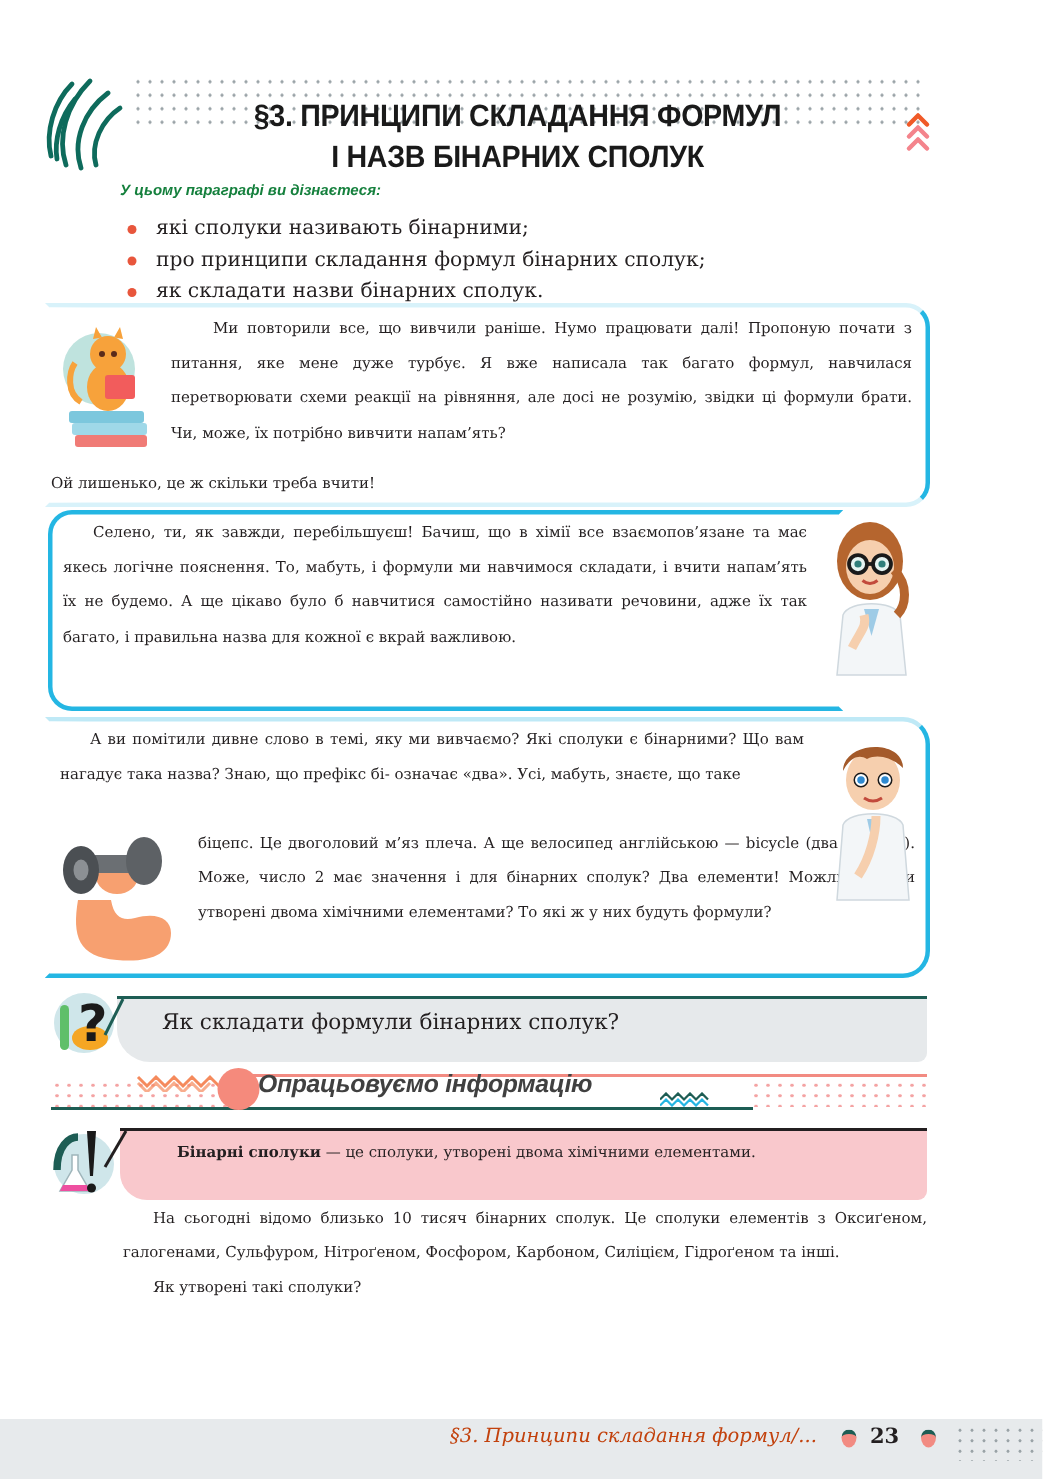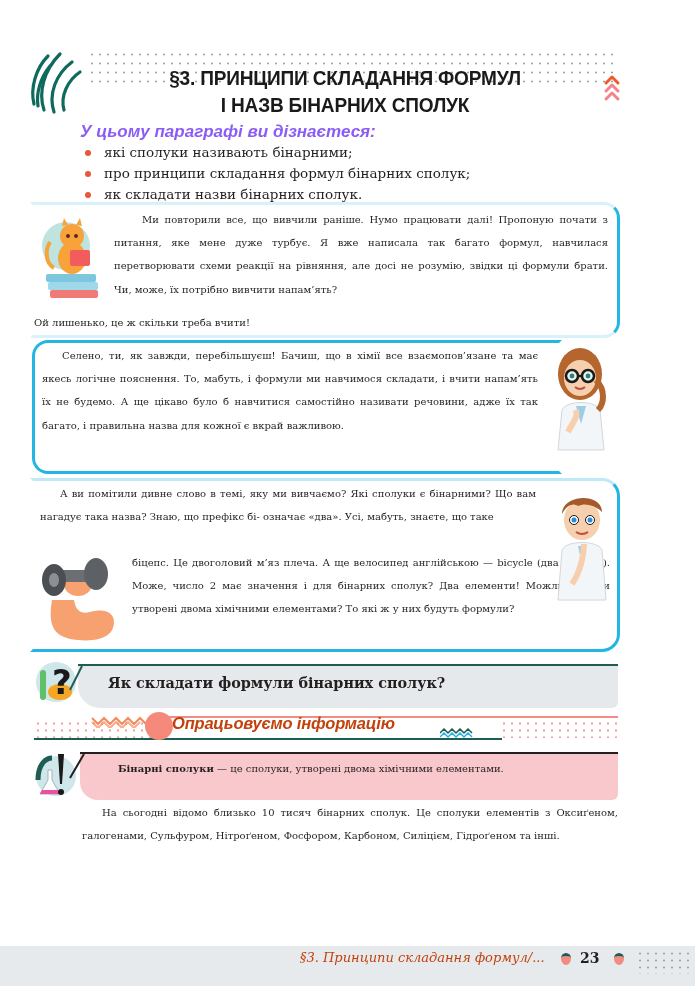--- a/index.html
+++ b/index.html
@@ -1,30 +1,30 @@
 <!DOCTYPE html>
 <html><head>
 <meta charset="utf-8">
 <style>
   html, body { margin: 0; padding: 0; background: #ffffff; }
   body { width: 695px; height: 986px; position: relative; overflow: hidden; font-family: "DejaVu Serif", "Liberation Serif", serif; color: #231f20; }
   .abs { position: absolute; }
   .dots { background-image: radial-gradient(circle, #9aa3a7 0.9px, transparent 1.2px); background-size: 8px 9px; }
   .dots-pink { background-image: radial-gradient(circle, #f4a3a3 1px, transparent 1.3px); background-size: 8px 7px; }
   .title { left: 130px; width: 430px; top: 64px; text-align: center; font-family: "Liberation Sans", "DejaVu Sans", sans-serif; font-weight: bold; font-size: 20.5px; line-height: 27px; letter-spacing: -0.2px; color: #1a1a1a; transform: scaleX(0.93); transform-origin: center top; }
-  .learn-head { left: 80px; top: 122px; font-family: "Liberation Sans", "DejaVu Sans", sans-serif; font-weight: bold; font-style: italic; font-size: 17px; color: #8b5cf6; }
+  .learn-head { left: 80px; top: 122px; font-family: "Liberation Sans", "DejaVu Sans", sans-serif; font-weight: bold; font-style: italic; font-size: 10px; color: #15803d; }
   .learn-list { left: 84px; top: 142px; margin: 0; padding: 0; list-style: none; font-size: 13.5px; line-height: 21px; }
   .learn-list li { position: relative; padding-left: 20px; }
   .learn-list li::before { content: ""; position: absolute; left: 1px; top: 8px; width: 6px; height: 6px; border-radius: 50%; background: #e8563c; }
   .bubble { border: 3px solid #24b6e3; border-radius: 16px; box-sizing: border-box; }
   .txt { font-size: 10px; line-height: 23.2px; text-align: justify; color: #231f20; }
   .indent { text-indent: 28px; }
   .question-bar { left: 78px; top: 664px; width: 540px; height: 42px; background: #e6e9eb; border-top: 2px solid #1d5d54; border-radius: 0 0 6px 22px; }
-  .question-text { left: 108px; top: 674px; font-size: 14.4px; color: #231f20; font-weight: bold; }
-  .section-head { left: 172px; top: 714px; font-family: "Liberation Sans", "DejaVu Sans", sans-serif; font-weight: bold; font-style: italic; font-size: 16.5px; color: #c2410c; letter-spacing: -0.2px; }
+  .question-text { left: 108px; top: 674px; font-size: 14.4px; color: #231f20; }
+  .section-head { left: 172px; top: 714px; font-family: "Liberation Sans", "DejaVu Sans", sans-serif; font-weight: bold; font-style: italic; font-size: 16.5px; color: #404040; letter-spacing: -0.2px; }
   .def-box { left: 80px; top: 752px; width: 538px; height: 46px; background: #f9c8cc; border-top: 2px solid #231f20; border-radius: 0 0 6px 18px; }
   .footer { left: 0; top: 946px; width: 695px; height: 40px; background: #e7eaec; }
   .footer-title { left: 300px; top: 950px; font-style: italic; font-size: 13px; color: #c2410c; }
   .page-num { left: 580px; top: 950px; font-weight: bold; font-size: 14px; color: #231f20; }
   .pill { width: 10px; height: 12px; border-radius: 50% 50% 50% 50% / 45% 45% 55% 55%; background: #f28b82; border-top: 3px solid #1d5d54; box-sizing: border-box; }
 </style>
 </head>
 <body>
 
 <div class="abs dots" style="left:88px; top:50px; width:528px; height:34px;"></div>
@@ -150,20 +150,21 @@
   <path d="M24 4 L30 4 L28 34 L26 34 Z" fill="#1a1a1a"></path>
   <circle cx="27" cy="42" r="3" fill="#1a1a1a"></circle>
   <line x1="36" y1="28" x2="50" y2="4" stroke="#231f20" stroke-width="2"></line>
 </svg>
 <div class="abs txt" style="left:90px; top:757px; width:518px; text-indent:28px;">
   <b>Бінарні сполуки</b><span> — це сполуки, утворені двома хімічними елементами.</span>
 </div>
 
 <div class="abs txt" style="left:82px; top:801px; width:536px;">
   <div class="indent" style="text-indent:20px;">На сьогодні відомо близько 10 тисяч бінарних сполук. Це сполуки елементів з Оксиґеном, галогенами, Сульфуром, Нітроґеном, Фосфором, Карбоном, Силіцієм, Гідроґеном та інші.</div>
+  <div class="indent" style="text-indent:20px;">Як утворені такі сполуки?</div>
 </div>
 
 <div class="abs footer"></div>
 <div class="abs footer-title">§3. Принципи складання формул/...</div>
 <div class="abs pill" style="left:561px; top:953px;"></div>
 <div class="abs page-num">23</div>
 <div class="abs pill" style="left:614px; top:953px;"></div>
 <div class="abs dots" style="left:636px; top:950px; width:59px; height:24px; background-size:8px 7px;"></div>
 
 </body></html>

